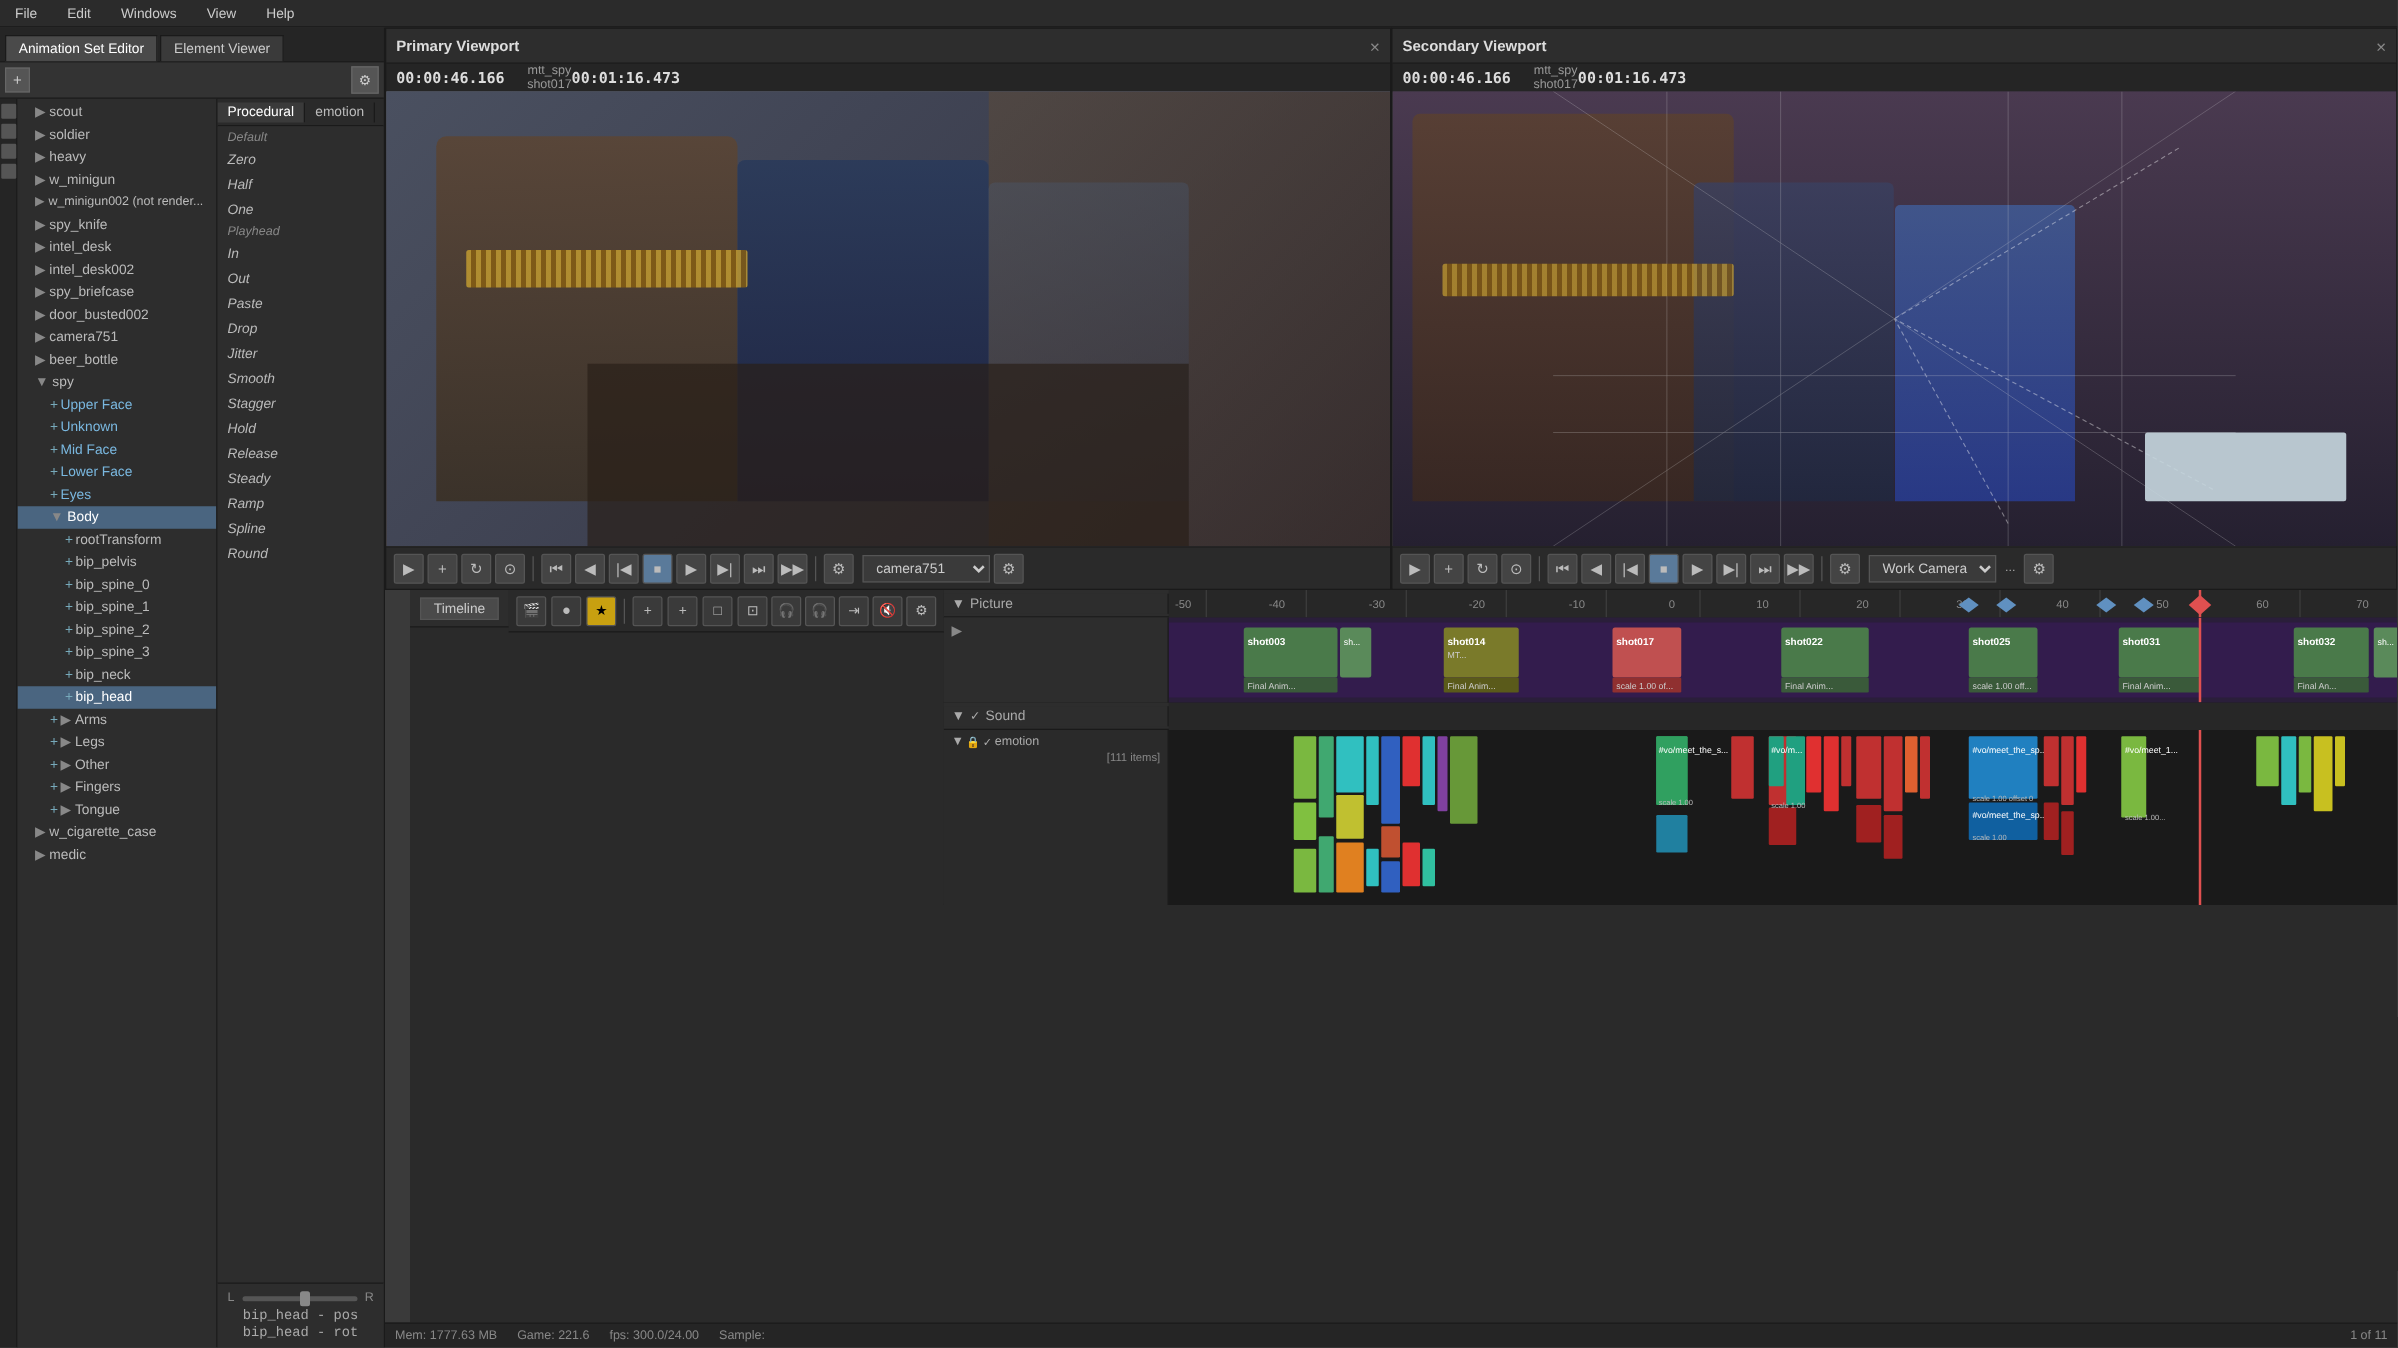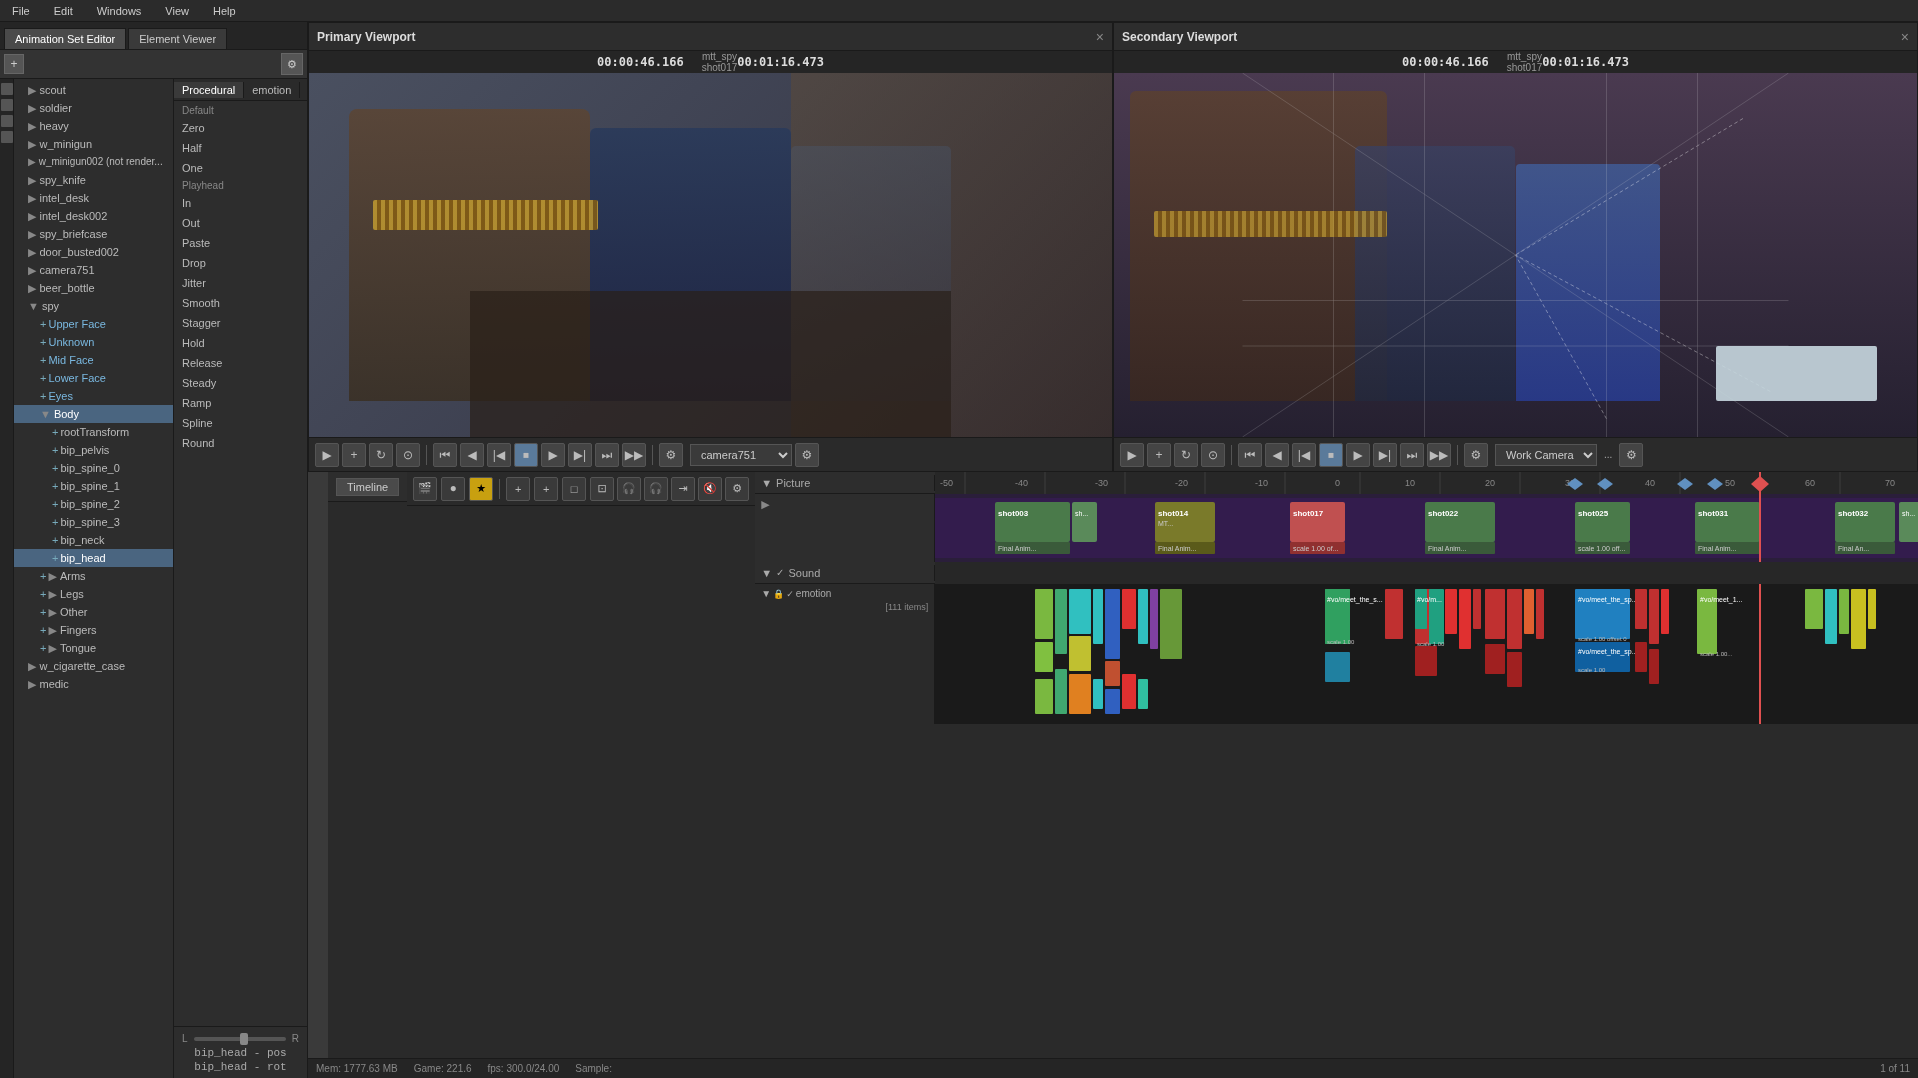--- a/index.html
+++ b/index.html
@@ -145,20 +145,21 @@
       font-size: 11px;
       border-right: 1px solid #1a1a1a;
     }
     .sub-tab.active { background: #3a3a3a; color: #fff; }
 
     #procedural-list {
       flex: 1;
       overflow-y: auto;
       background: #2d2d2d;
       padding: 2px 0;
+      font-style: italic;
     }
     .proc-item {
       padding: 2px 8px;
       cursor: pointer;
       color: #bbb;
       font-size: 11px;
       line-height: 16px;
       white-space: nowrap;
     }
     .proc-separator {
@@ -245,21 +246,21 @@
     .viewport-close {
       margin-left: auto;
       color: #888;
       cursor: pointer;
       font-size: 14px;
     }
 
     .viewport-timecode {
       display: flex;
       align-items: center;
-      justify-content: center;
+      justify-content: flex-start;
       background: #252525;
       padding: 2px 8px;
       height: 22px;
     }
     .timecode { color: #ddd; font-size: 12px; font-weight: bold; font-family: monospace; }
     .shot-info { color: #999; font-size: 10px; text-align: center; margin-left: 18px; }
 
     .viewport-canvas {
       flex: 1;
       background: #3a3a3a;

